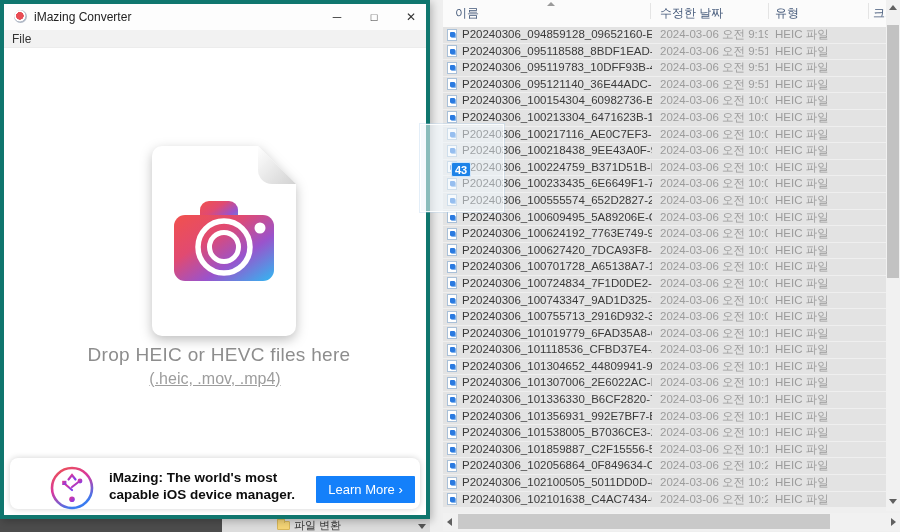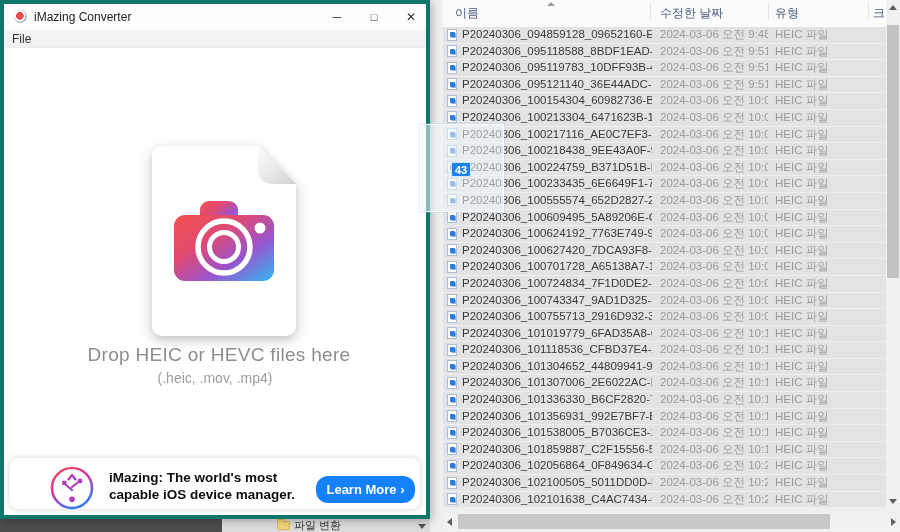--- a/index.html
+++ b/index.html
@@ -81,30 +81,30 @@
   .menubar { position:absolute; left:0; top:26px; right:0; height:18px; background:#f2f2f2;
              border-bottom:1px solid #ececec; }
   .menu-file { position:absolute; left:8px; top:2px; font-size:12px; color:#333; }
 
   .droparea { position:absolute; left:0; top:44px; right:0; height:405px; background:#fff; }
   .pagecam  { position:absolute; left:142px; top:98px; width:156px; height:190px;
               filter:drop-shadow(0 4px 6px rgba(0,0,0,0.25)); }
   .drop-title { position:absolute; left:8px; right:0; top:296px; text-align:center;
                 font-size:19px; color:#8d8d8d; letter-spacing:0.3px; }
   .drop-sub   { position:absolute; left:0; right:0; top:322px; text-align:center;
-                font-size:14px; color:#9d9d9d; }
+                font-size:16px; color:#9d9d9d;text-decoration:underline; }
 
   .banner { position:absolute; left:6px; right:6px; top:454px; bottom:6px; background:#fff;
             border-radius:8px; box-shadow:0 0 6px rgba(0,0,0,0.18); }
   .logo   { position:absolute; left:40px; top:8px; width:44px; height:44px; }
   .banner-text { position:absolute; left:99px; top:11px; font-size:13.5px; font-weight:bold;
                  color:#0d0d0d; line-height:17px; }
   .learn-btn { position:absolute; left:306px; top:18px; width:99px; height:27px;
-               background:#1480fa; border:none; border-radius:12px; color:#fff;
-               font-weight:bold; font-size:13px; font-family:"Liberation Sans",sans-serif;
+               background:#1480fa; border:none; border-radius:1px; color:#fff;
+               font-weight:normal; font-size:13px; font-family:"Liberation Sans",sans-serif;
                text-align:center; line-height:27px; cursor:pointer; }
 
   
   .ghost { position:absolute; left:420px; top:124px; width:84px; height:88px;
            background:rgba(238,245,252,0.55); border:1px solid rgba(255,255,255,0.85);
            box-shadow:0 0 0 1px rgba(175,205,235,0.35); }
   .badge { position:absolute; left:30px; top:37px; min-width:20px; height:15px;
            background:#1d83e8; border:1px solid #cfe6fb; border-radius:2px;
            color:#fff; font-size:11px; font-weight:bold; text-align:center; line-height:14px; }
 </style>
@@ -122,21 +122,21 @@
       <div class="hcell h-size">크기</div>
       <div class="hsep" style="left:207px"></div>
       <div class="hsep" style="left:325px"></div>
       <div class="hsep" style="left:425px"></div>
     </div>
 
     <div class="rows" id="rows">
         <div class="row">
       <span class="ficon"></span>
       <span class="c-name">P20240306_094859128_09652160-EB5...</span>
-      <span class="c-date">2024-03-06 오전 9:48</span>
+      <span class="c-date">2024-03-06 오전 9:19</span>
       <span class="c-type">HEIC 파일</span>
     </div>
         <div class="row">
       <span class="ficon"></span>
       <span class="c-name">P20240306_095118588_8BDF1EAD-8F...</span>
       <span class="c-date">2024-03-06 오전 9:51</span>
       <span class="c-type">HEIC 파일</span>
     </div>
         <div class="row">
       <span class="ficon"></span>

